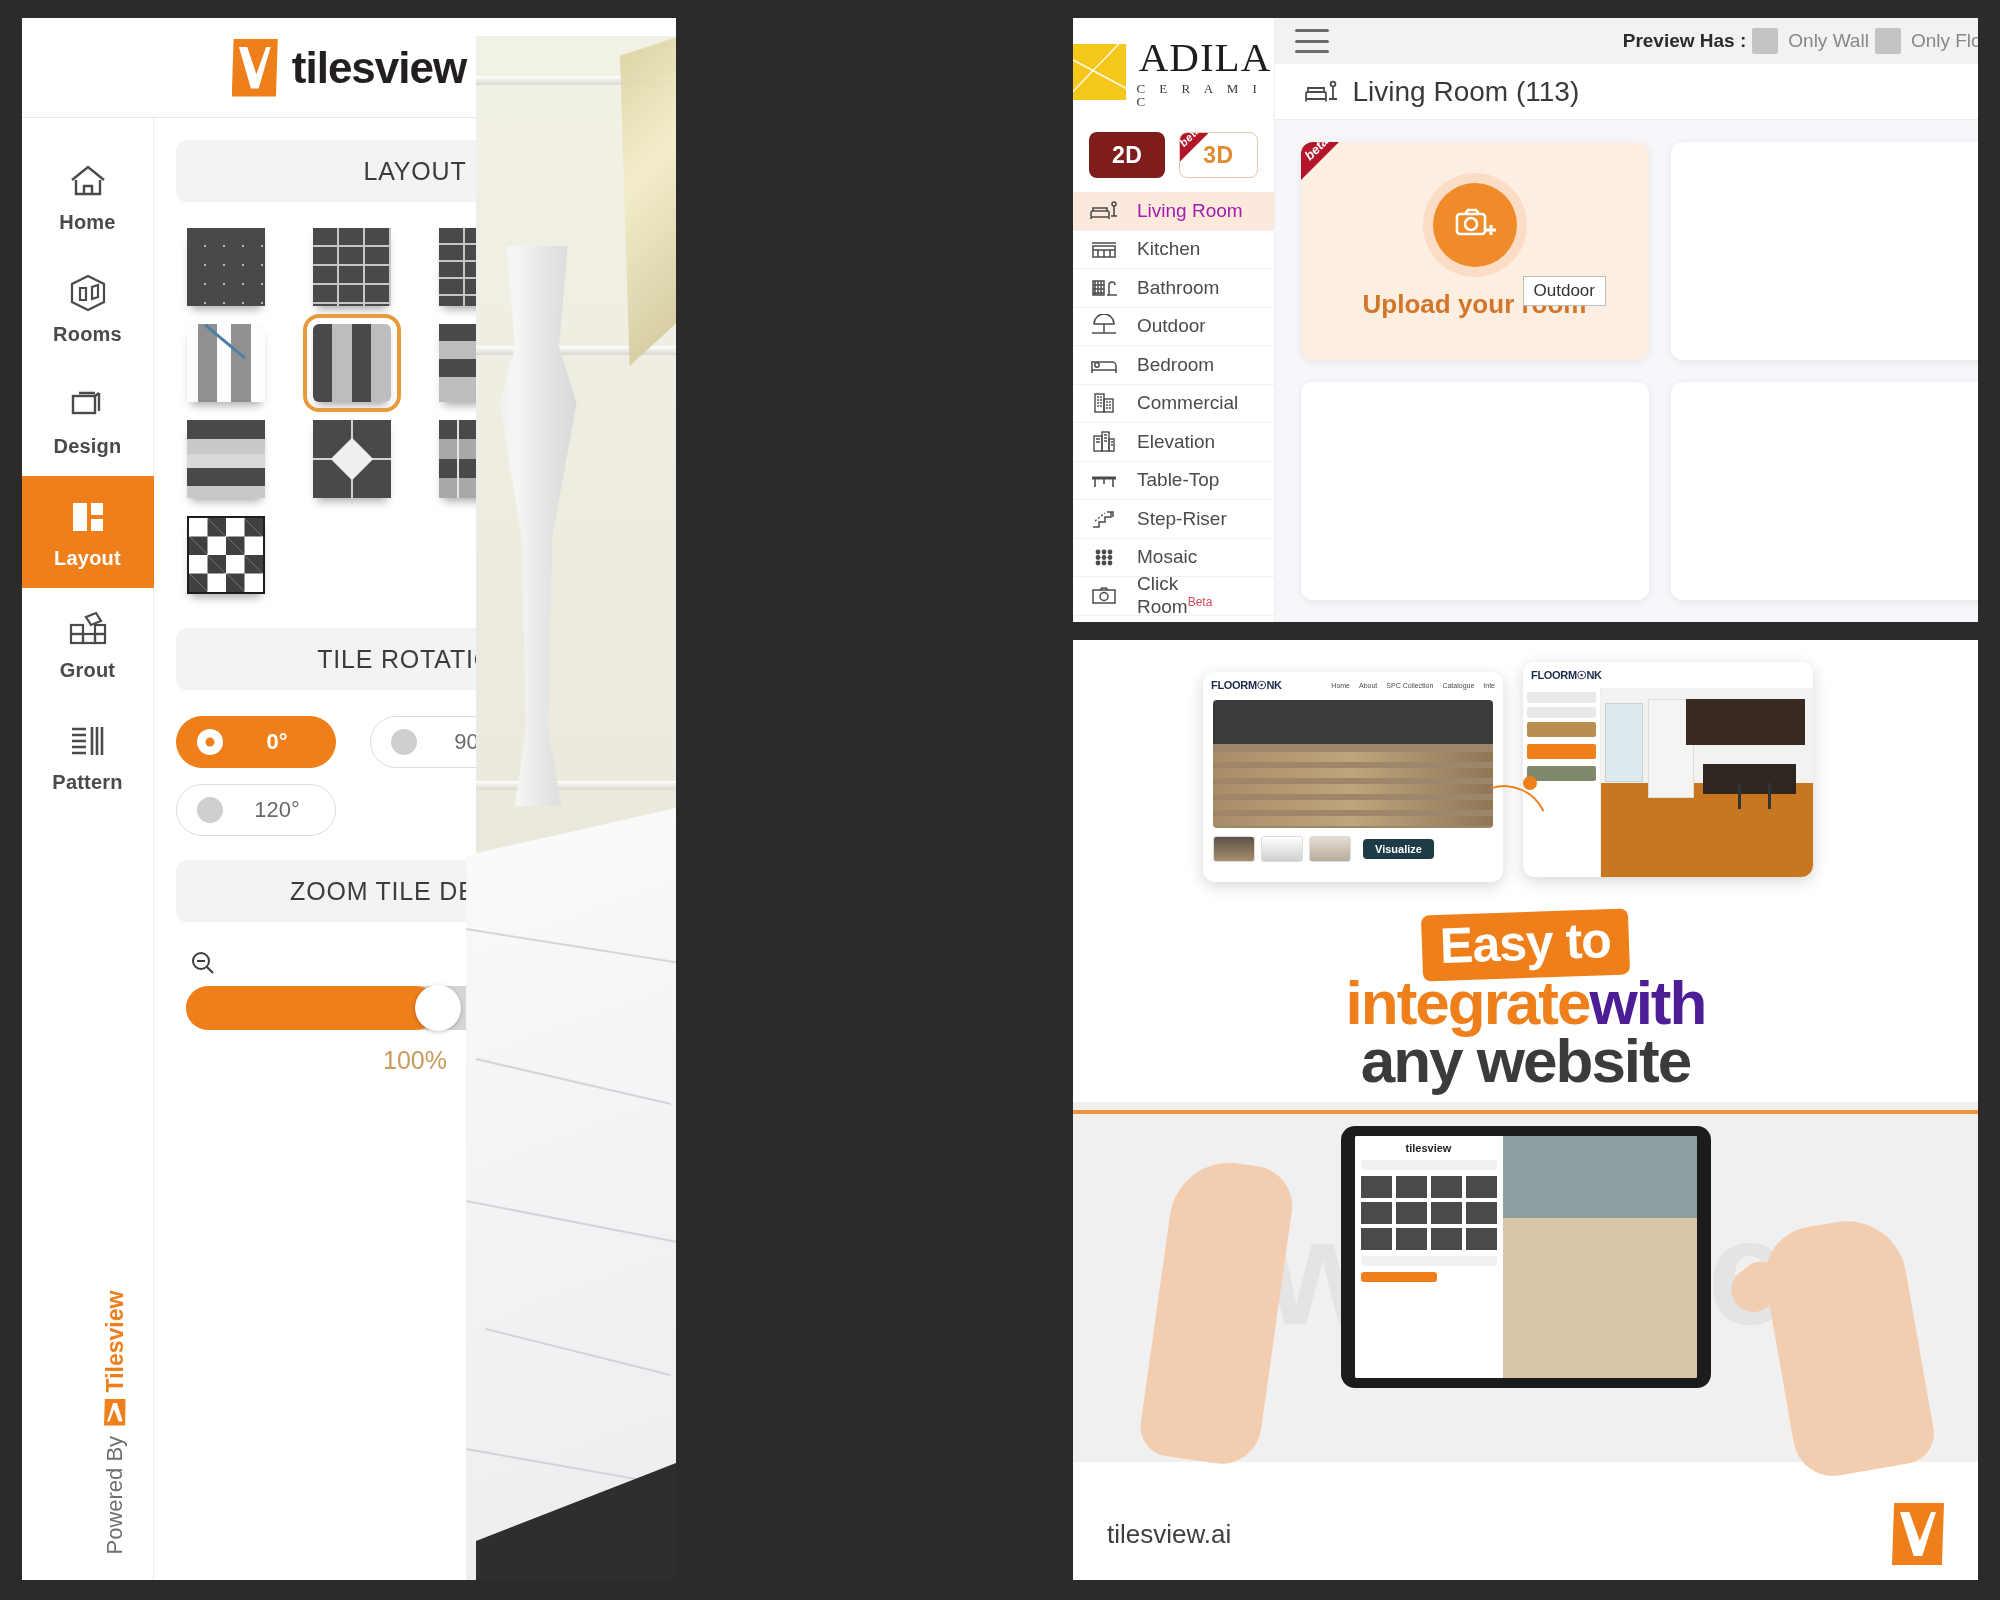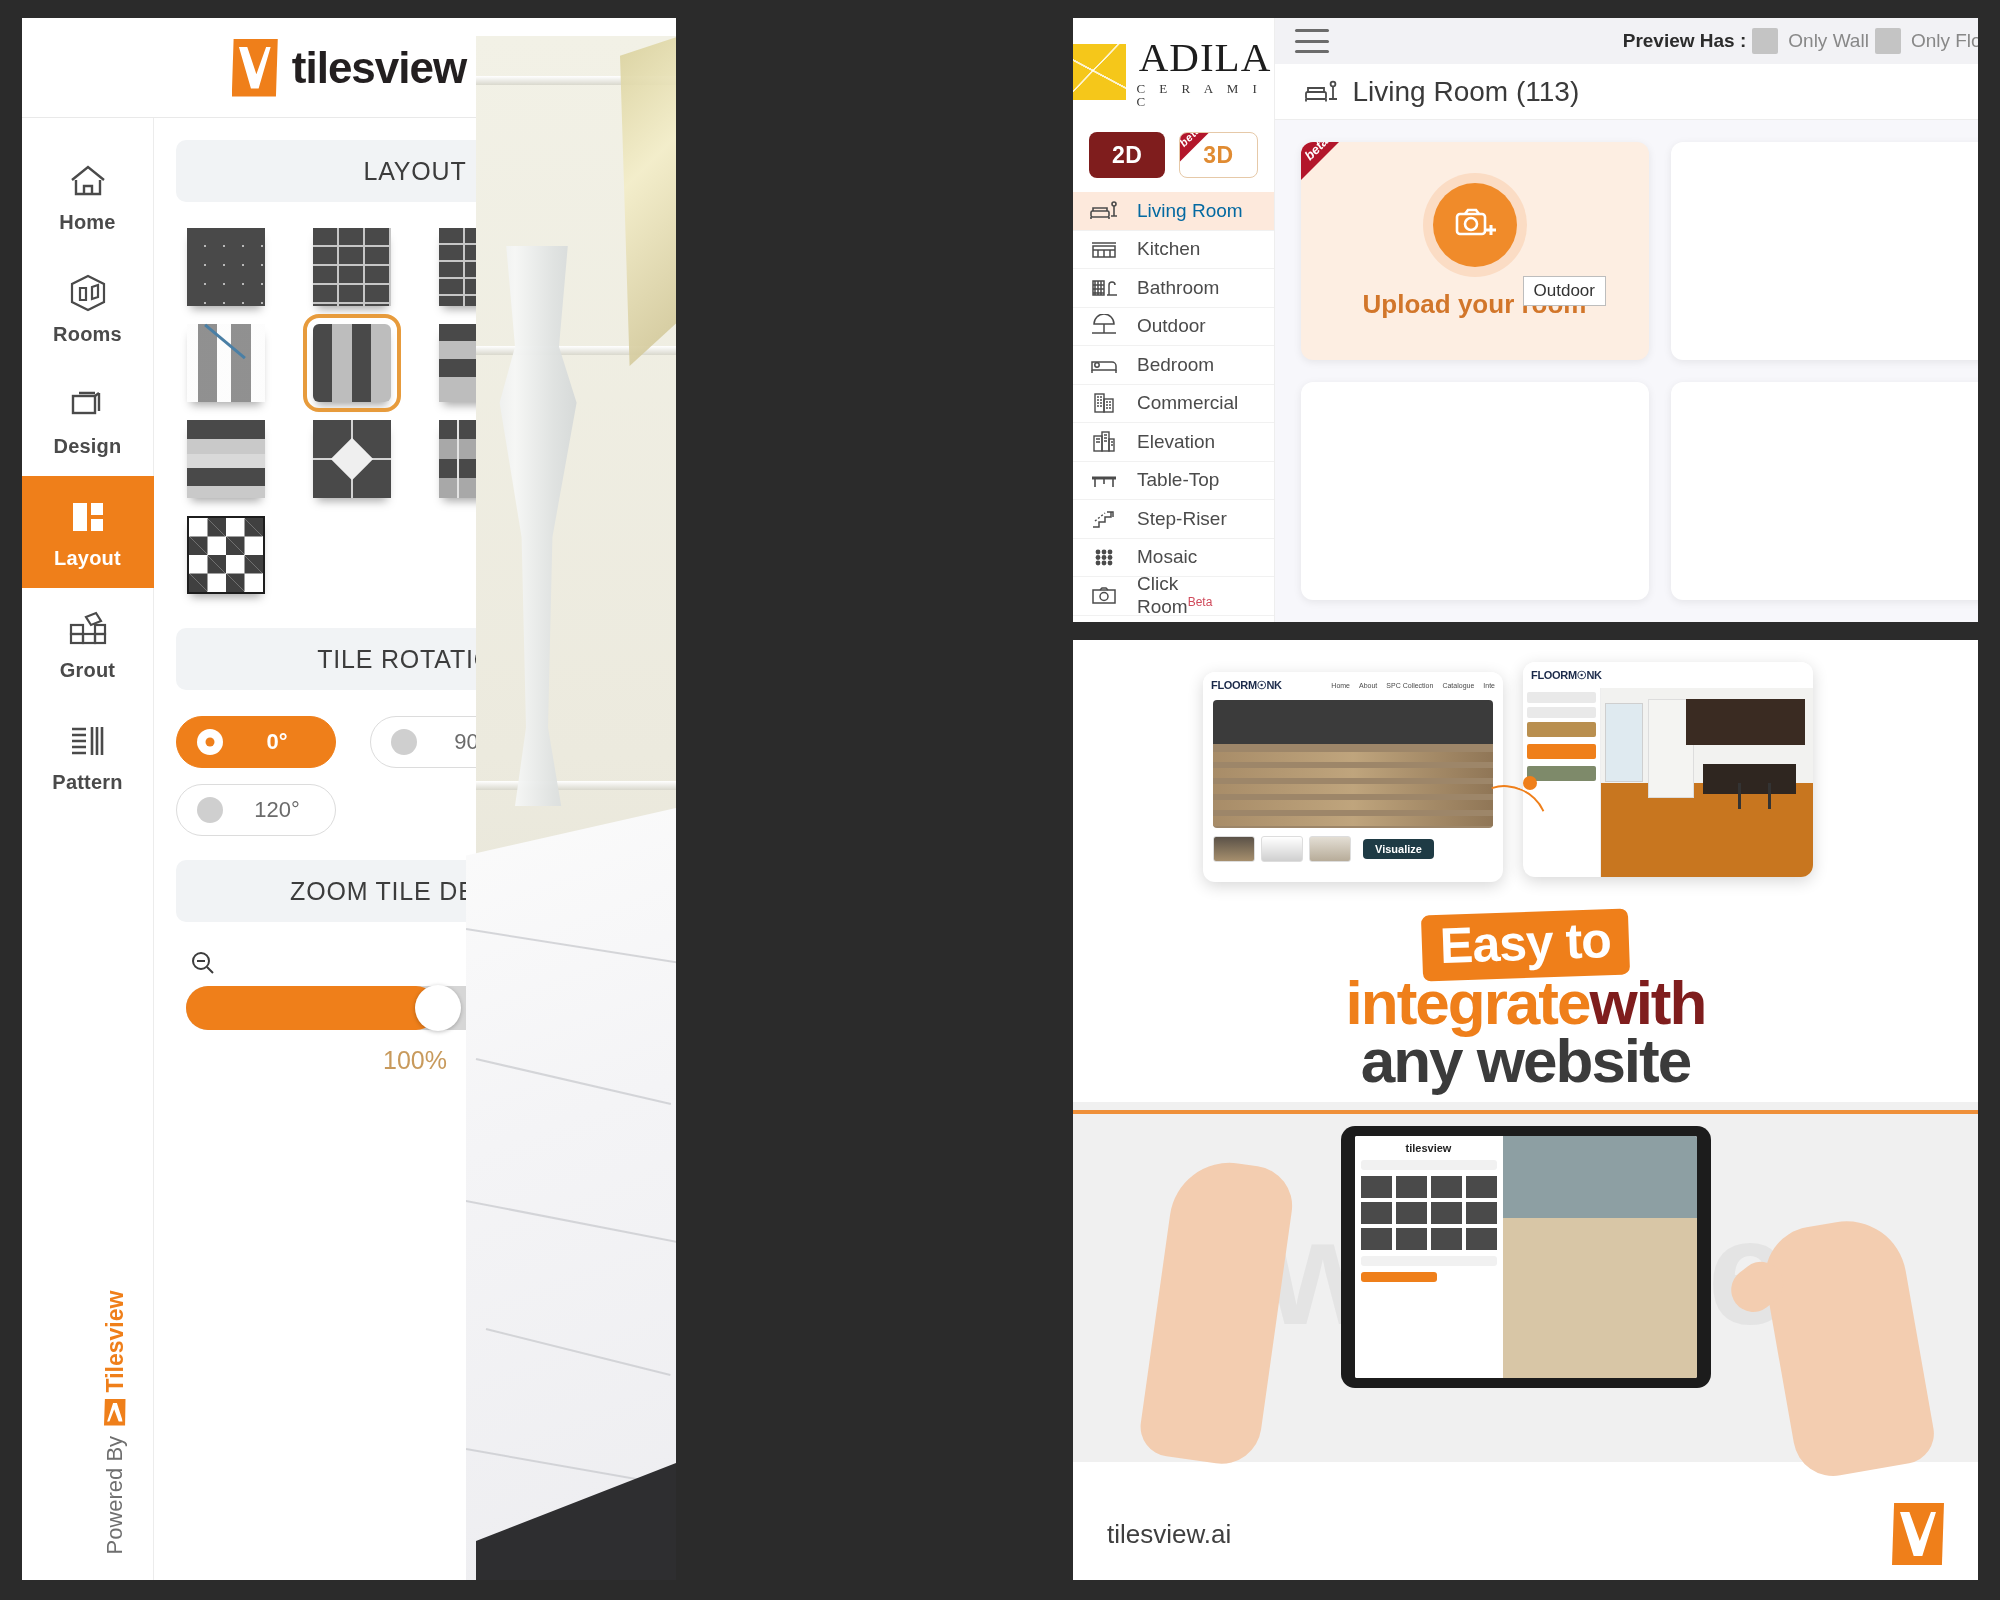--- a/index.html
+++ b/index.html
@@ -159,21 +159,21 @@
   .dbtn{flex:1; height:46px; border-radius:8px; display:flex; align-items:center; justify-content:center;
      font-size:23px;font-weight:700;letter-spacing:.5px; cursor:pointer; position:relative; overflow:hidden;}
   .dbtn.on{background:#7f1d1d;color:#fff;text-align:center;}
   .dbtn.off{background:#fff;color:#e08b32;border:1.5px solid #e6c9a8;}
   .beta-rib{position:absolute;left:-22px;top:-8px;width:64px;height:22px;background:#b3162b;color:#fff;
      font-size:11px;font-weight:700;display:flex;align-items:center;justify-content:center;
      transform:rotate(-45deg);letter-spacing:.5px;}
   .rooms-list{flex:1;overflow:hidden;}
   .room{height:38.5px;display:flex;align-items:center;gap:18px;padding:0 16px;
      border-bottom:1px solid #f1f1f1;font-size:19px;color:#4b4b4b;cursor:pointer;position:relative;}
-  .room.sel{background:#fde9dc;color:#0369a1;}
+  .room.sel{background:#fde9dc;color:#a21caf;}
   .room-ico{width:30px;height:24px;flex:0 0 auto;}
   .room-ico svg{width:100%;height:100%;display:block;}
   .beta-sup{color:#d04a5b;font-size:12px;vertical-align:super;}
   .tooltip{position:absolute;left:248px;top:258px;background:#fff;border:1px solid #bdbdbd;
      padding:4px 10px;font-size:17px;color:#333;z-index:20;white-space:nowrap;}
 
   .tr-main{flex:1;display:flex;flex-direction:column;background:#f7f7fb;position:relative;}
   .tr-top{height:46px;background:#f2f2f5;display:flex;align-items:center;padding:0 20px;gap:18px;}
   .burger{width:34px;height:24px;display:flex;flex-direction:column;justify-content:space-between;cursor:pointer;}
   .burger span{display:block;height:3px;background:#6b6b6b;border-radius:2px;}
@@ -249,21 +249,21 @@
   .kisland{position:absolute;right:8%;top:40%;width:44%;height:16%;background:#2f2620;}
   .kstool{position:absolute;bottom:36%;width:3px;height:14%;background:#333;}
   .curve{position:absolute;left:395px;top:128px;width:80px;height:70px;border:2px solid #ef7f1a;border-radius:50%;
      border-color:#ef7f1a transparent transparent transparent; transform:rotate(24deg);}
   .curve-dot{position:absolute;left:450px;top:118px;width:14px;height:14px;border-radius:50%;background:#ef7f1a;}
 
   .headline{text-align:center;margin-top:14px;line-height:1;}
   .hl1{display:inline-block;background:#ef7f1a;color:#fff;font-size:50px;font-weight:800;
      padding:6px 18px 10px 18px;border-radius:8px;transform:rotate(-2deg);letter-spacing:-1px;}
   .hl2{font-size:62px;font-weight:800;letter-spacing:-2px;margin-top:-6px;}
-  .hl2 .o{color:#ef7f1a;} .hl2 .d{color:#7f1d1d;}
+  .hl2 .o{color:#ef7f1a;} .hl2 .d{color:#4c1d95;}
   .hl3{font-size:62px;font-weight:800;color:#3b3b3b;letter-spacing:-2px;margin-top:-4px;}
 
   .device-area{position:relative;height:360px;margin-top:10px;background:#f0f0f0;}
   .dv-rule{position:absolute;left:0;right:0;top:8px;height:4px;background:#ef7f1a;opacity:.85;}
   .ghost{position:absolute;left:0;right:0;top:84px;text-align:center;font-size:150px;font-weight:800;color:#e4e4e4;letter-spacing:-4px;}
   .tablet{position:absolute;left:50%;top:24px;transform:translateX(-50%);width:370px;height:262px;
      background:#1c1c1c;border-radius:14px;padding:10px 14px;}
   .tab-screen{width:100%;height:100%;background:#fff;display:flex;overflow:hidden;border-radius:2px;}
   .ts-left{width:148px;background:#fff;padding:6px;}
   .ts-logo{font-size:11px;font-weight:800;color:#222;text-align:center;margin-bottom:6px;}

